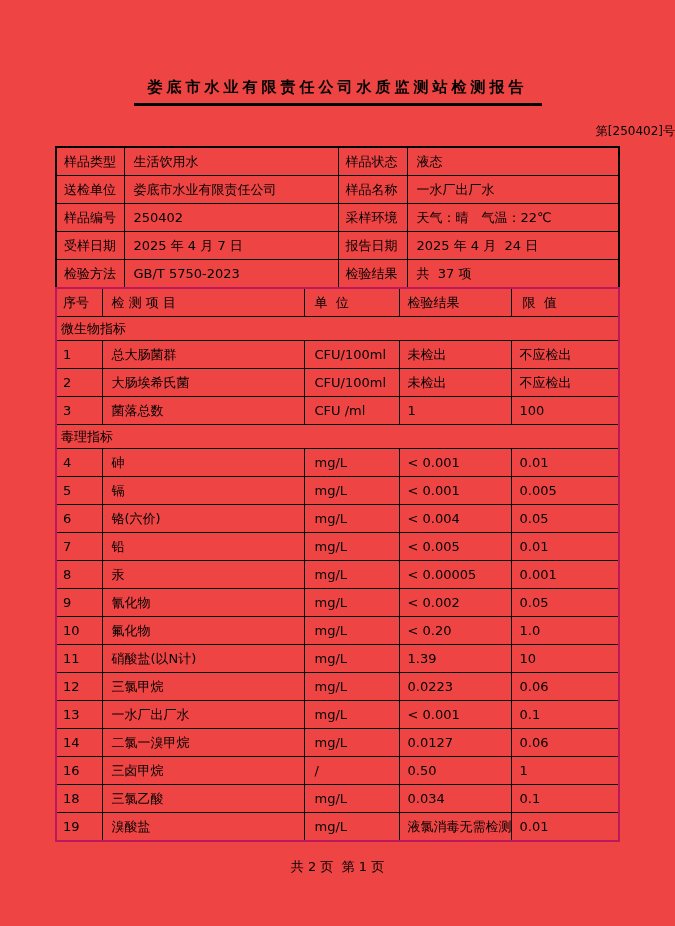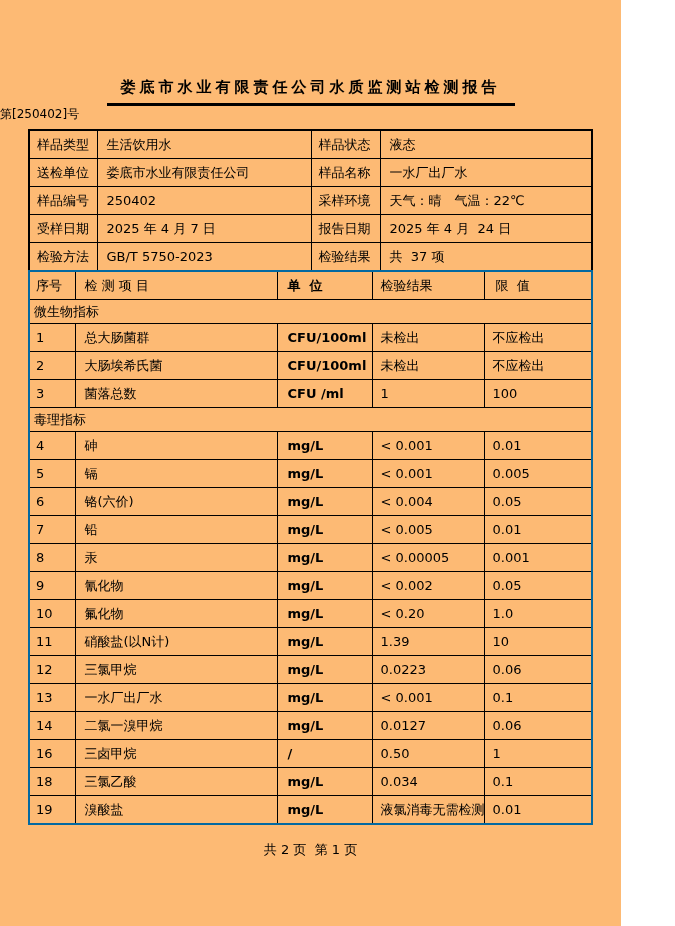--- a/index.html
+++ b/index.html
@@ -1,41 +1,41 @@
 <!DOCTYPE html>
 <html><head>
 <meta charset="utf-8">
 <style>
   html,body{margin:0;padding:0;background:#fff;}
   body{width:675px;font-family:"DejaVu Sans",sans-serif;color:#000;}
-  .page{width:621px;height:926px;background:#fdba74;box-sizing:border-box;padding-top:78px;overflow:hidden;}
+  .page{width:675px;height:926px;background:#ef4444;box-sizing:border-box;padding-top:78px;overflow:hidden;}
 
   .report-title{
     width:408px;margin:0 auto;text-align:center;
     font-size:15px;font-weight:bold;letter-spacing:4px;white-space:nowrap;
     padding-bottom:6px;border-bottom:3px solid #000;
   }
-  .doc-number{text-align:left;font-size:12px;margin-top:0;}
+  .doc-number{text-align:right;font-size:12px;margin-top:17px;}
 
   table{border-collapse:collapse;table-layout:fixed;margin:0 auto;}
   .info-table{width:563px;margin-top:6px;border:2px solid #000;}
   .info-table td{
     border:1px solid #000;height:27px;font-size:13px;
     padding:0 2px 0 7px;white-space:pre;overflow:hidden;vertical-align:middle;
   }
   .info-table td.c-value{padding-left:9px;}
 
-  .results-table{width:563px;margin:-2px auto 16px;border:2px solid #0369a1;}
+  .results-table{width:563px;margin:-2px auto 16px;border:2px solid #be185d;}
   .results-table th,.results-table td{
     border:1px solid #000;height:27px;font-size:13px;font-weight:normal;
     text-align:left;padding:0 2px 0 7px;white-space:pre;overflow:hidden;vertical-align:middle;
   }
   .results-table th.h0,.results-table td.c0{padding-left:6px;}
   .results-table th.h1,.results-table td.c1{padding-left:9px;}
-  .results-table th.h2,.results-table td.c2{padding-left:10px;font-weight:bold;}
+  .results-table th.h2,.results-table td.c2{padding-left:10px;}
   .results-table th.h3,.results-table td.c3{padding-left:8px;}
   .results-table th.h4{padding-left:11px;}
   .results-table td.c4{padding-left:8px;}
   .results-table tr.section-row td{
     height:23px;border-left:none;border-right:none;padding-left:4px;
   }
   .page-footer{text-align:center;font-size:13px;margin-top:6px;white-space:pre;}
 </style>
 </head>
 <body>

